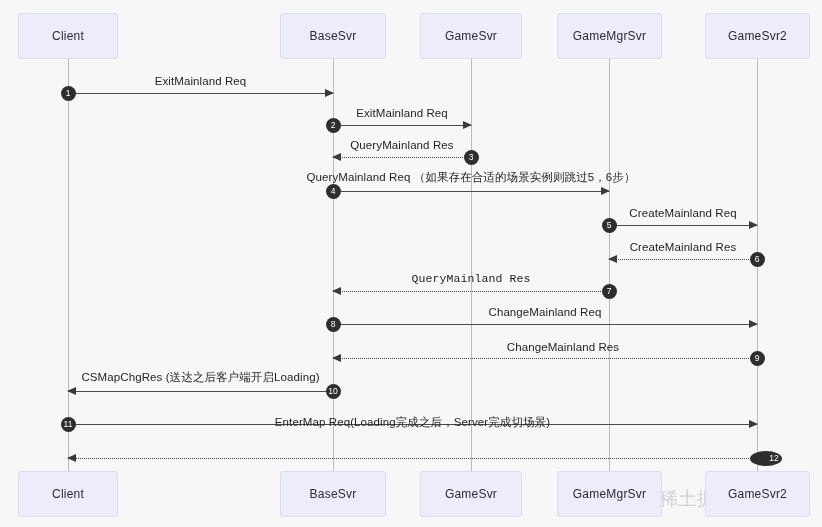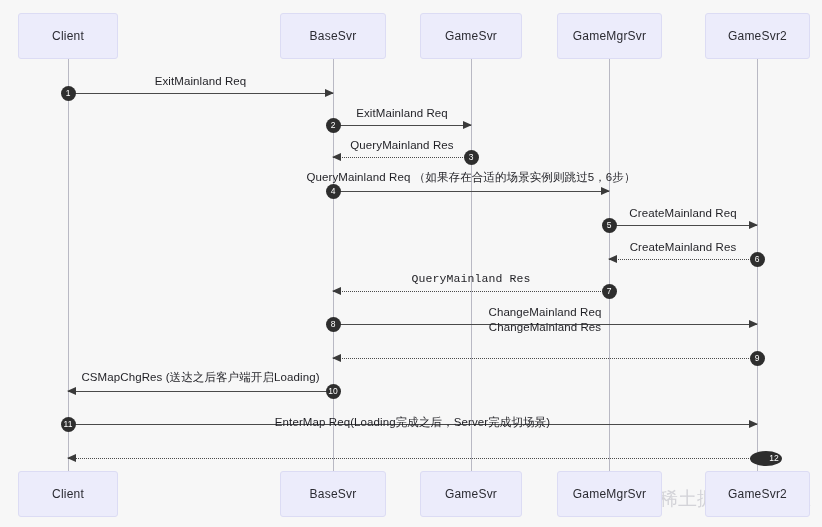--- a/index.html
+++ b/index.html
@@ -185,21 +185,21 @@
     <div class="msg to-right" style="left: 333px; top: 324px; width: 424px;">
       <div class="line" style="border-top-color: rgb(74, 74, 74);"></div>
       <div class="head"></div>
     </div>
     <div class="msg-label" style="left: 545px; top: 318px;">ChangeMainland Req</div>
     <div class="step" style="left: 333px; top: 324px; background: rgb(46, 46, 46);">8</div>
     <div class="msg dashed to-left" style="left: 333px; top: 358px; width: 424px;">
       <div class="line" style="border-top-color: rgb(74, 74, 74);"></div>
       <div class="head"></div>
     </div>
-    <div class="msg-label" style="left: 545px; top: 333px;">ChangeMainland Res</div>
+    <div class="msg-label" style="left: 545px; top: 353px; padding-left: 36px;">ChangeMainland Res</div>
     <div class="step" style="left: 757px; top: 358px; background: rgb(46, 46, 46);">9</div>
     <div class="msg to-left" style="left: 68px; top: 391px; width: 265px;">
       <div class="line" style="border-top-color: rgb(74, 74, 74);"></div>
       <div class="head"></div>
     </div>
     <div class="msg-label" style="left: 200.5px; top: 385px;">CSMapChgRes (送达之后客户端开启Loading)</div>
     <div class="step" style="left: 333px; top: 391px; background: rgb(46, 46, 46);">10</div>
     <div class="msg to-right" style="left: 68px; top: 424px; width: 689px;">
       <div class="line" style="border-top-color: rgb(74, 74, 74);"></div>
       <div class="head"></div>

